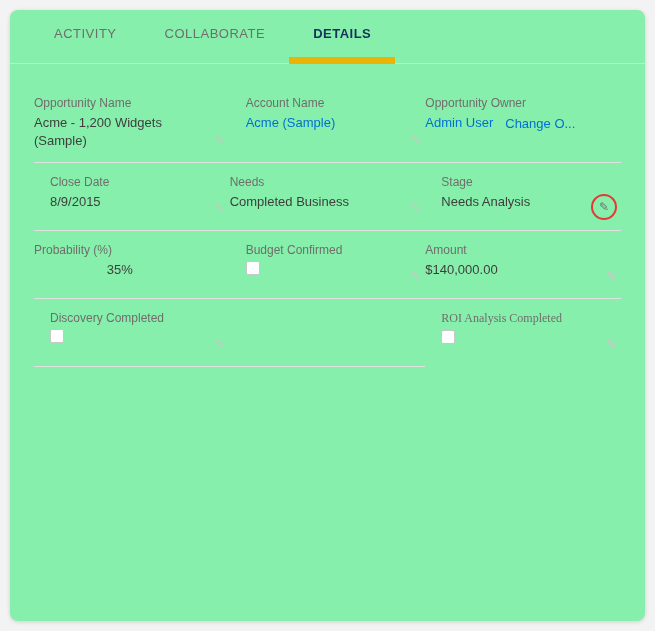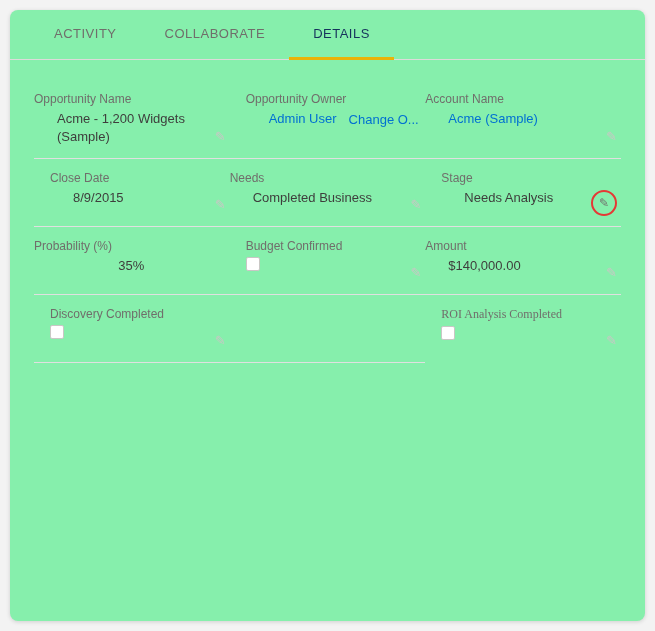--- a/index.html
+++ b/index.html
@@ -31,22 +31,22 @@
       font-weight: 500;
       color: #706e6b;
       cursor: pointer;
       letter-spacing: 0.5px;
       border-bottom: 3px solid transparent;
       margin-bottom: -1px;
       text-transform: uppercase;
     }
     .tab.active {
       color: #16325c;
-      border-bottom: 3px solid #eab308;
-      font-weight: 400;
+      border-bottom: 7px solid #eab308;
+      font-weight: 700;
       text-align: right;
     }
     
     .content {
       padding: 20px 24px;
     }
     .fields-grid {
       display: grid;
       grid-template-columns: 1fr 1fr 1fr;
       gap: 0;
@@ -69,21 +69,20 @@
       color: #706e6b;
       margin-bottom: 4px;
       display: block;
     }
     .field-value {
       font-size: 13px;
       color: #16325c;
       font-weight: 500;
       display: block;
       line-height: 1.4;
-      margin-left: 23px;
     }
     .field-value.link {
       color: #0070d2;
       cursor: pointer;
     }
     .field-value.dark {
       color: #3e3e3c;
     }
     .edit-icon {
       position: absolute;
@@ -159,32 +158,32 @@
 
   <div class="content">
     <div class="fields-grid">
 
       <div class="field-cell">
         <span class="field-label">Opportunity Name</span>
         <span class="field-value dark">Acme - 1,200 Widgets (Sample)</span>
         <span class="edit-icon pencil"></span>
       </div>
       <div class="field-cell">
+        <span class="field-label">Account Name</span>
+        <span class="field-value link">Acme (Sample)</span>
+        <span class="edit-icon pencil"></span>
+      </div>
+
+      <div class="field-cell">
         <span class="field-label">Opportunity Owner</span>
         <div class="owner-row">
           <span class="field-value link">Admin User</span>
           <span class="change-link">Change O...</span>
         </div>
       </div>
-
-      <div class="field-cell">
-        <span class="field-label">Account Name</span>
-        <span class="field-value link">Acme (Sample)</span>
-        <span class="edit-icon pencil"></span>
-      </div>
       <div class="field-cell">
         <span class="field-label">Close Date</span>
         <span class="field-value dark">8/9/2015</span>
         <span class="edit-icon pencil"></span>
       </div>
 
       <div class="field-cell">
         <span class="field-label">Needs</span>
         <span class="field-value dark">Completed Business</span>
         <span class="edit-icon pencil"></span>

